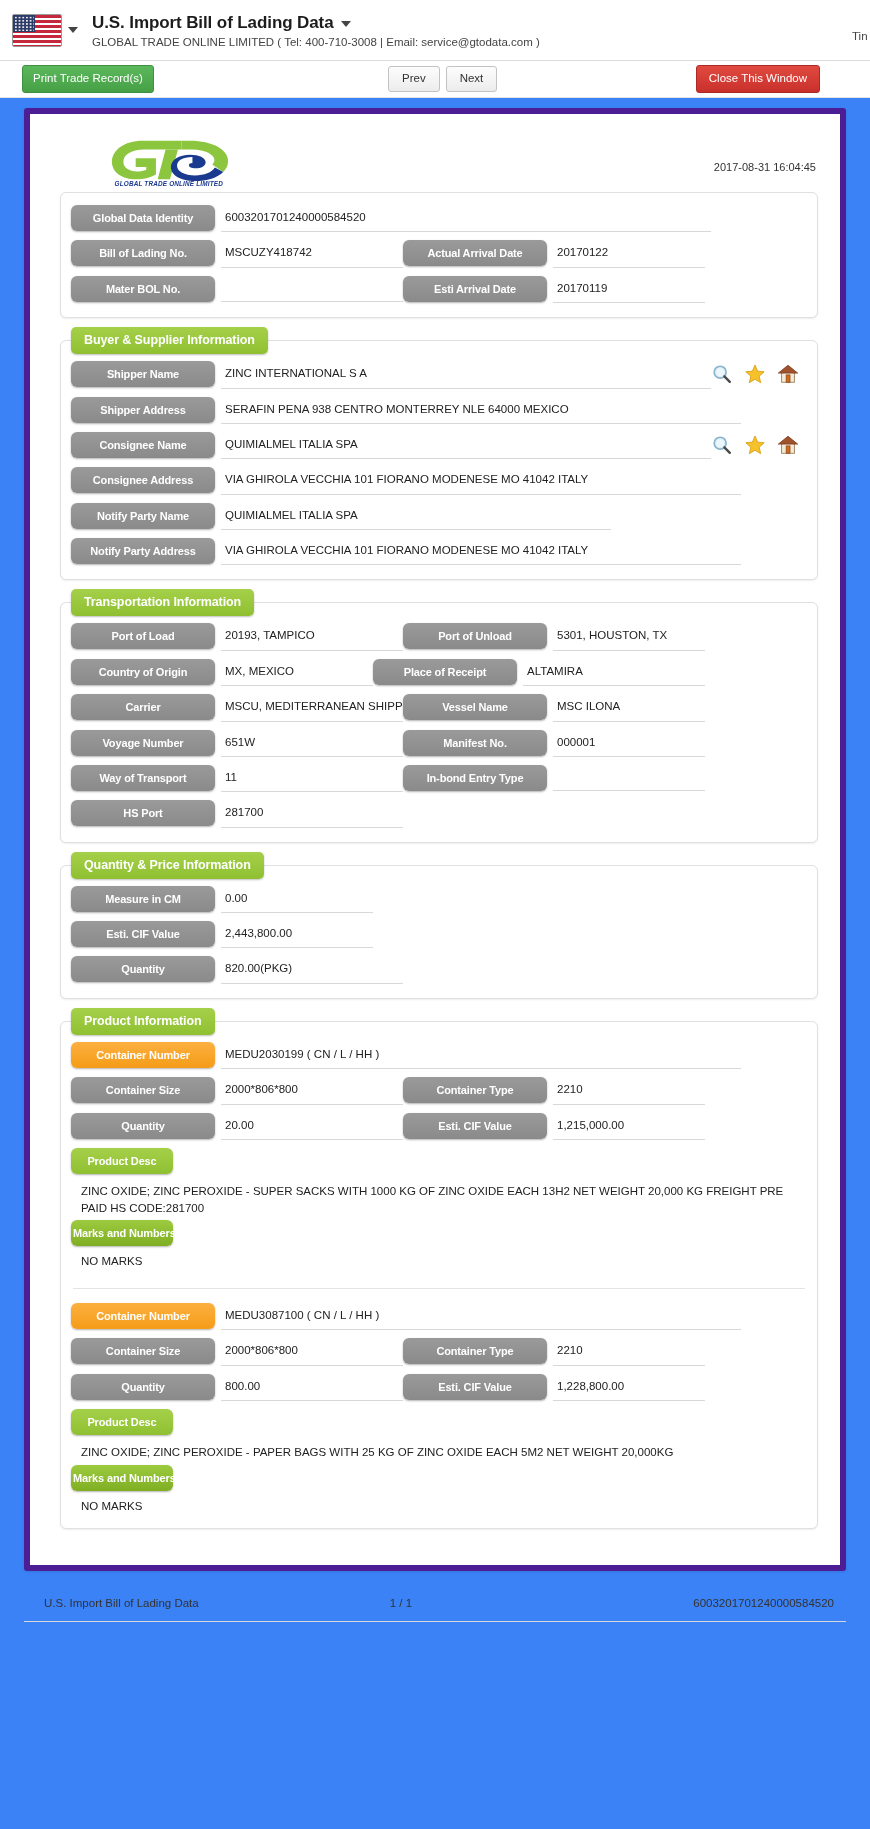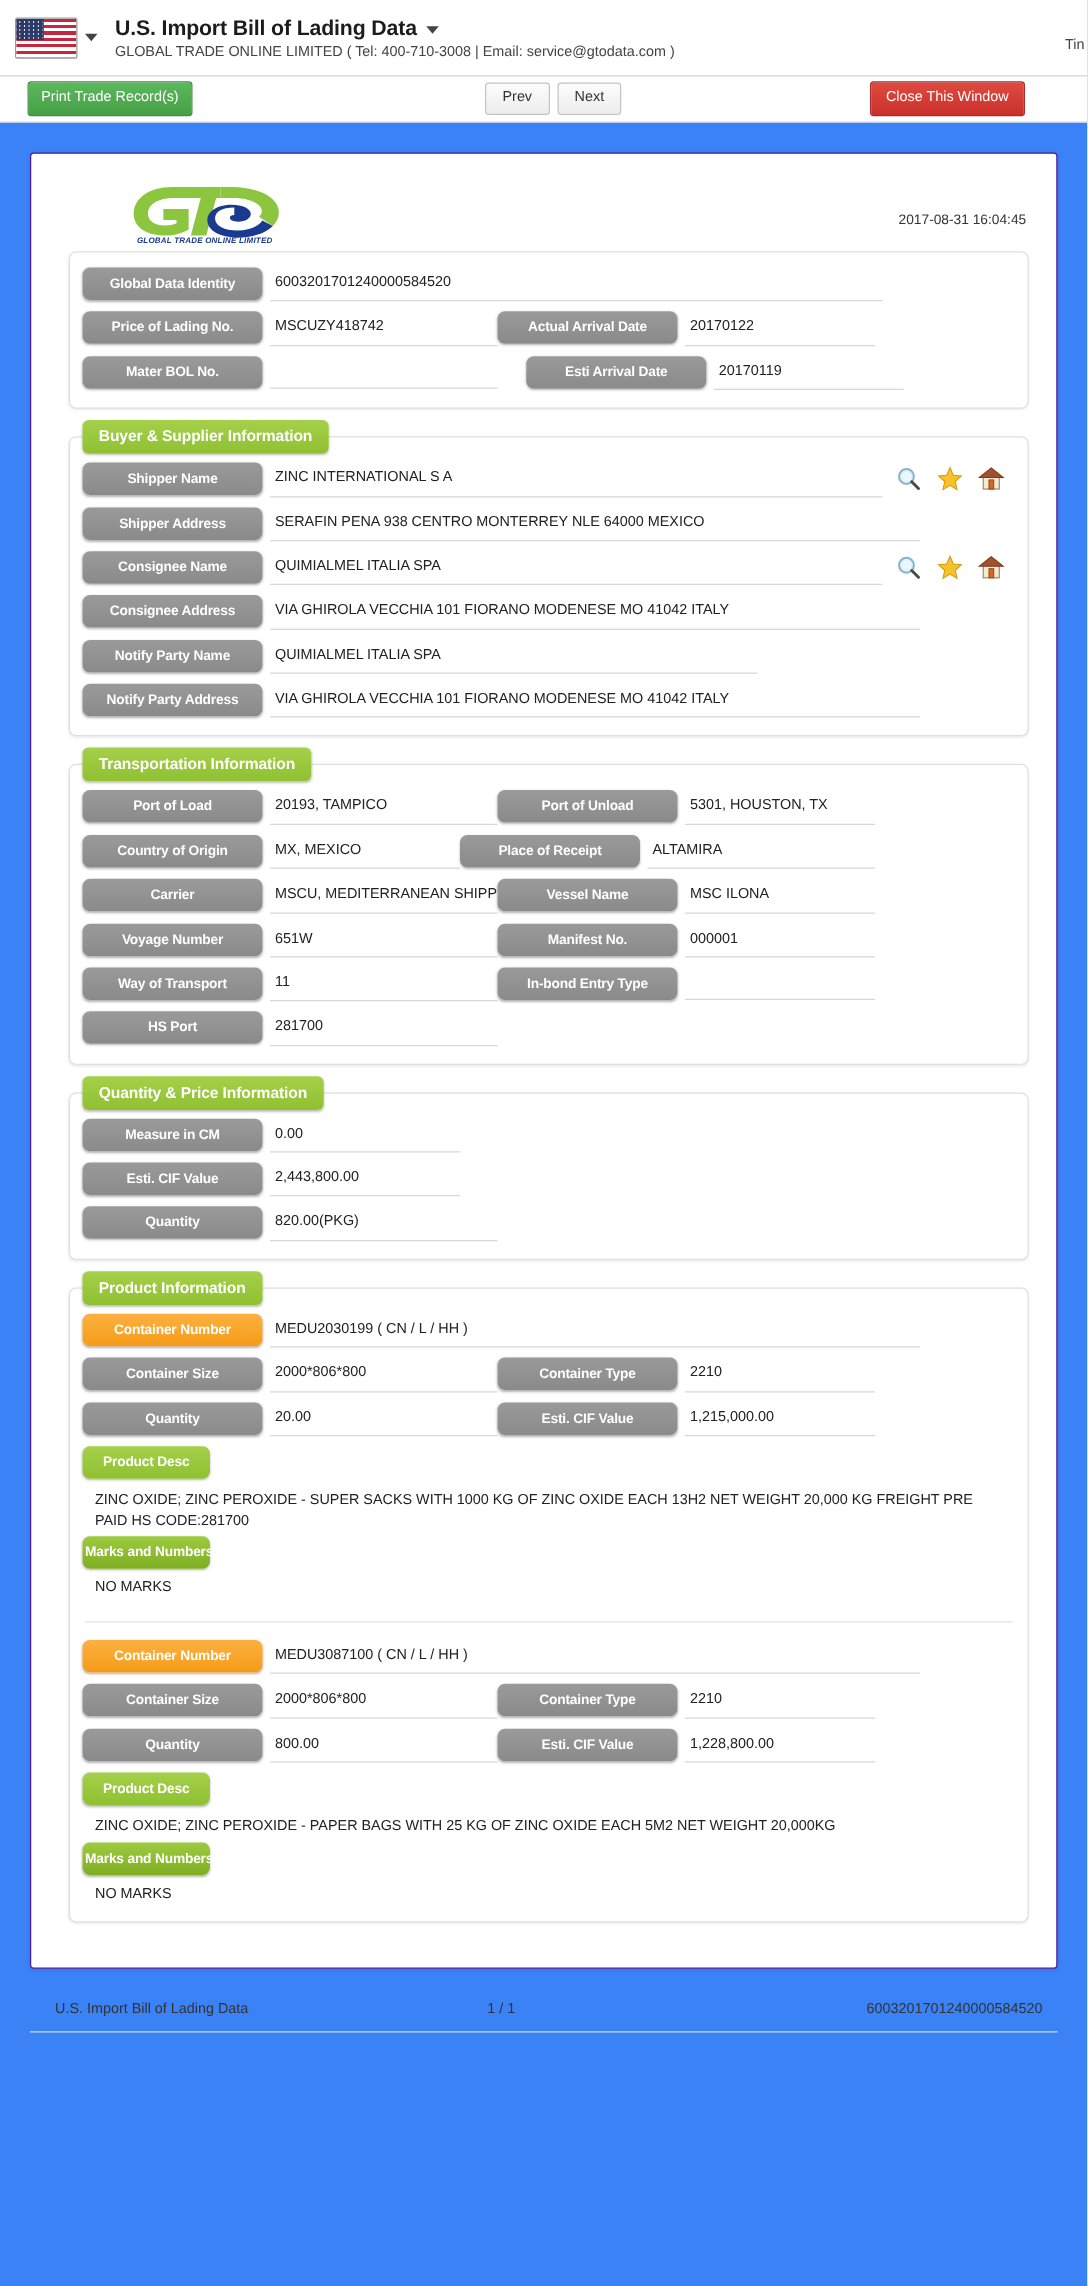--- a/index.html
+++ b/index.html
@@ -145,23 +145,23 @@
     position: absolute;
     right: 50px;
     padding: 7px 12px;
     background: linear-gradient(to bottom, #e04a3f, #c9302c);
     border: 1px solid #ac2925;
     color: #fff;
   }
 
   
   .sheet {
-    margin: 24px 24px 0 24px;
+    margin: 10px 24px 0 24px;
     background: #fff;
-    border: 1px solid #4c1d95;
+    border: 6px solid #4c1d95;
     border-radius: 3px;
     box-shadow: 0 1px 3px rgba(0,0,0,0.10);
     padding: 12px 22px 18px 22px;
     position: relative;
   }
 
   .sheet-head {
     position: relative;
     height: 66px;
   }
@@ -208,21 +208,21 @@
     white-space: nowrap;
   }
 
   
   .row {
     display: flex;
     align-items: flex-start;
     margin-bottom: 8px;
     position: relative;
   }
-  .row:last-child { margin-bottom: 2px; gap: 23px; }
+  .row:last-child { margin-bottom: 2px; }
 
   .col { display: flex; align-items: flex-start; }
   .col.left  { width: 332px; flex: 0 0 332px; }
   .col.right { width: 302px; flex: 0 0 302px; }
   .col.full  { width: 640px; flex: 0 0 640px; }
 
   .lbl {
     flex: 0 0 auto;
     width: 144px;
     background: linear-gradient(to bottom, #9a9a9a, #8a8a8a);
@@ -366,21 +366,21 @@
 
     <div class="panel">
       <div class="row">
         <div class="col full">
           <div class="lbl">Global Data Identity</div>
           <div class="val">6003201701240000584520</div>
         </div>
       </div>
       <div class="row">
         <div class="col left">
-          <div class="lbl">Price of Lading No.</div>
+          <div class="lbl">Bill of Lading No.</div>
           <div class="val">MSCUZY418742</div>
         </div>
         <div class="col right">
           <div class="lbl">Actual Arrival Date</div>
           <div class="val">20170122</div>
         </div>
       </div>
       <div class="row">
         <div class="col left">
           <div class="lbl">Mater BOL No.</div>

